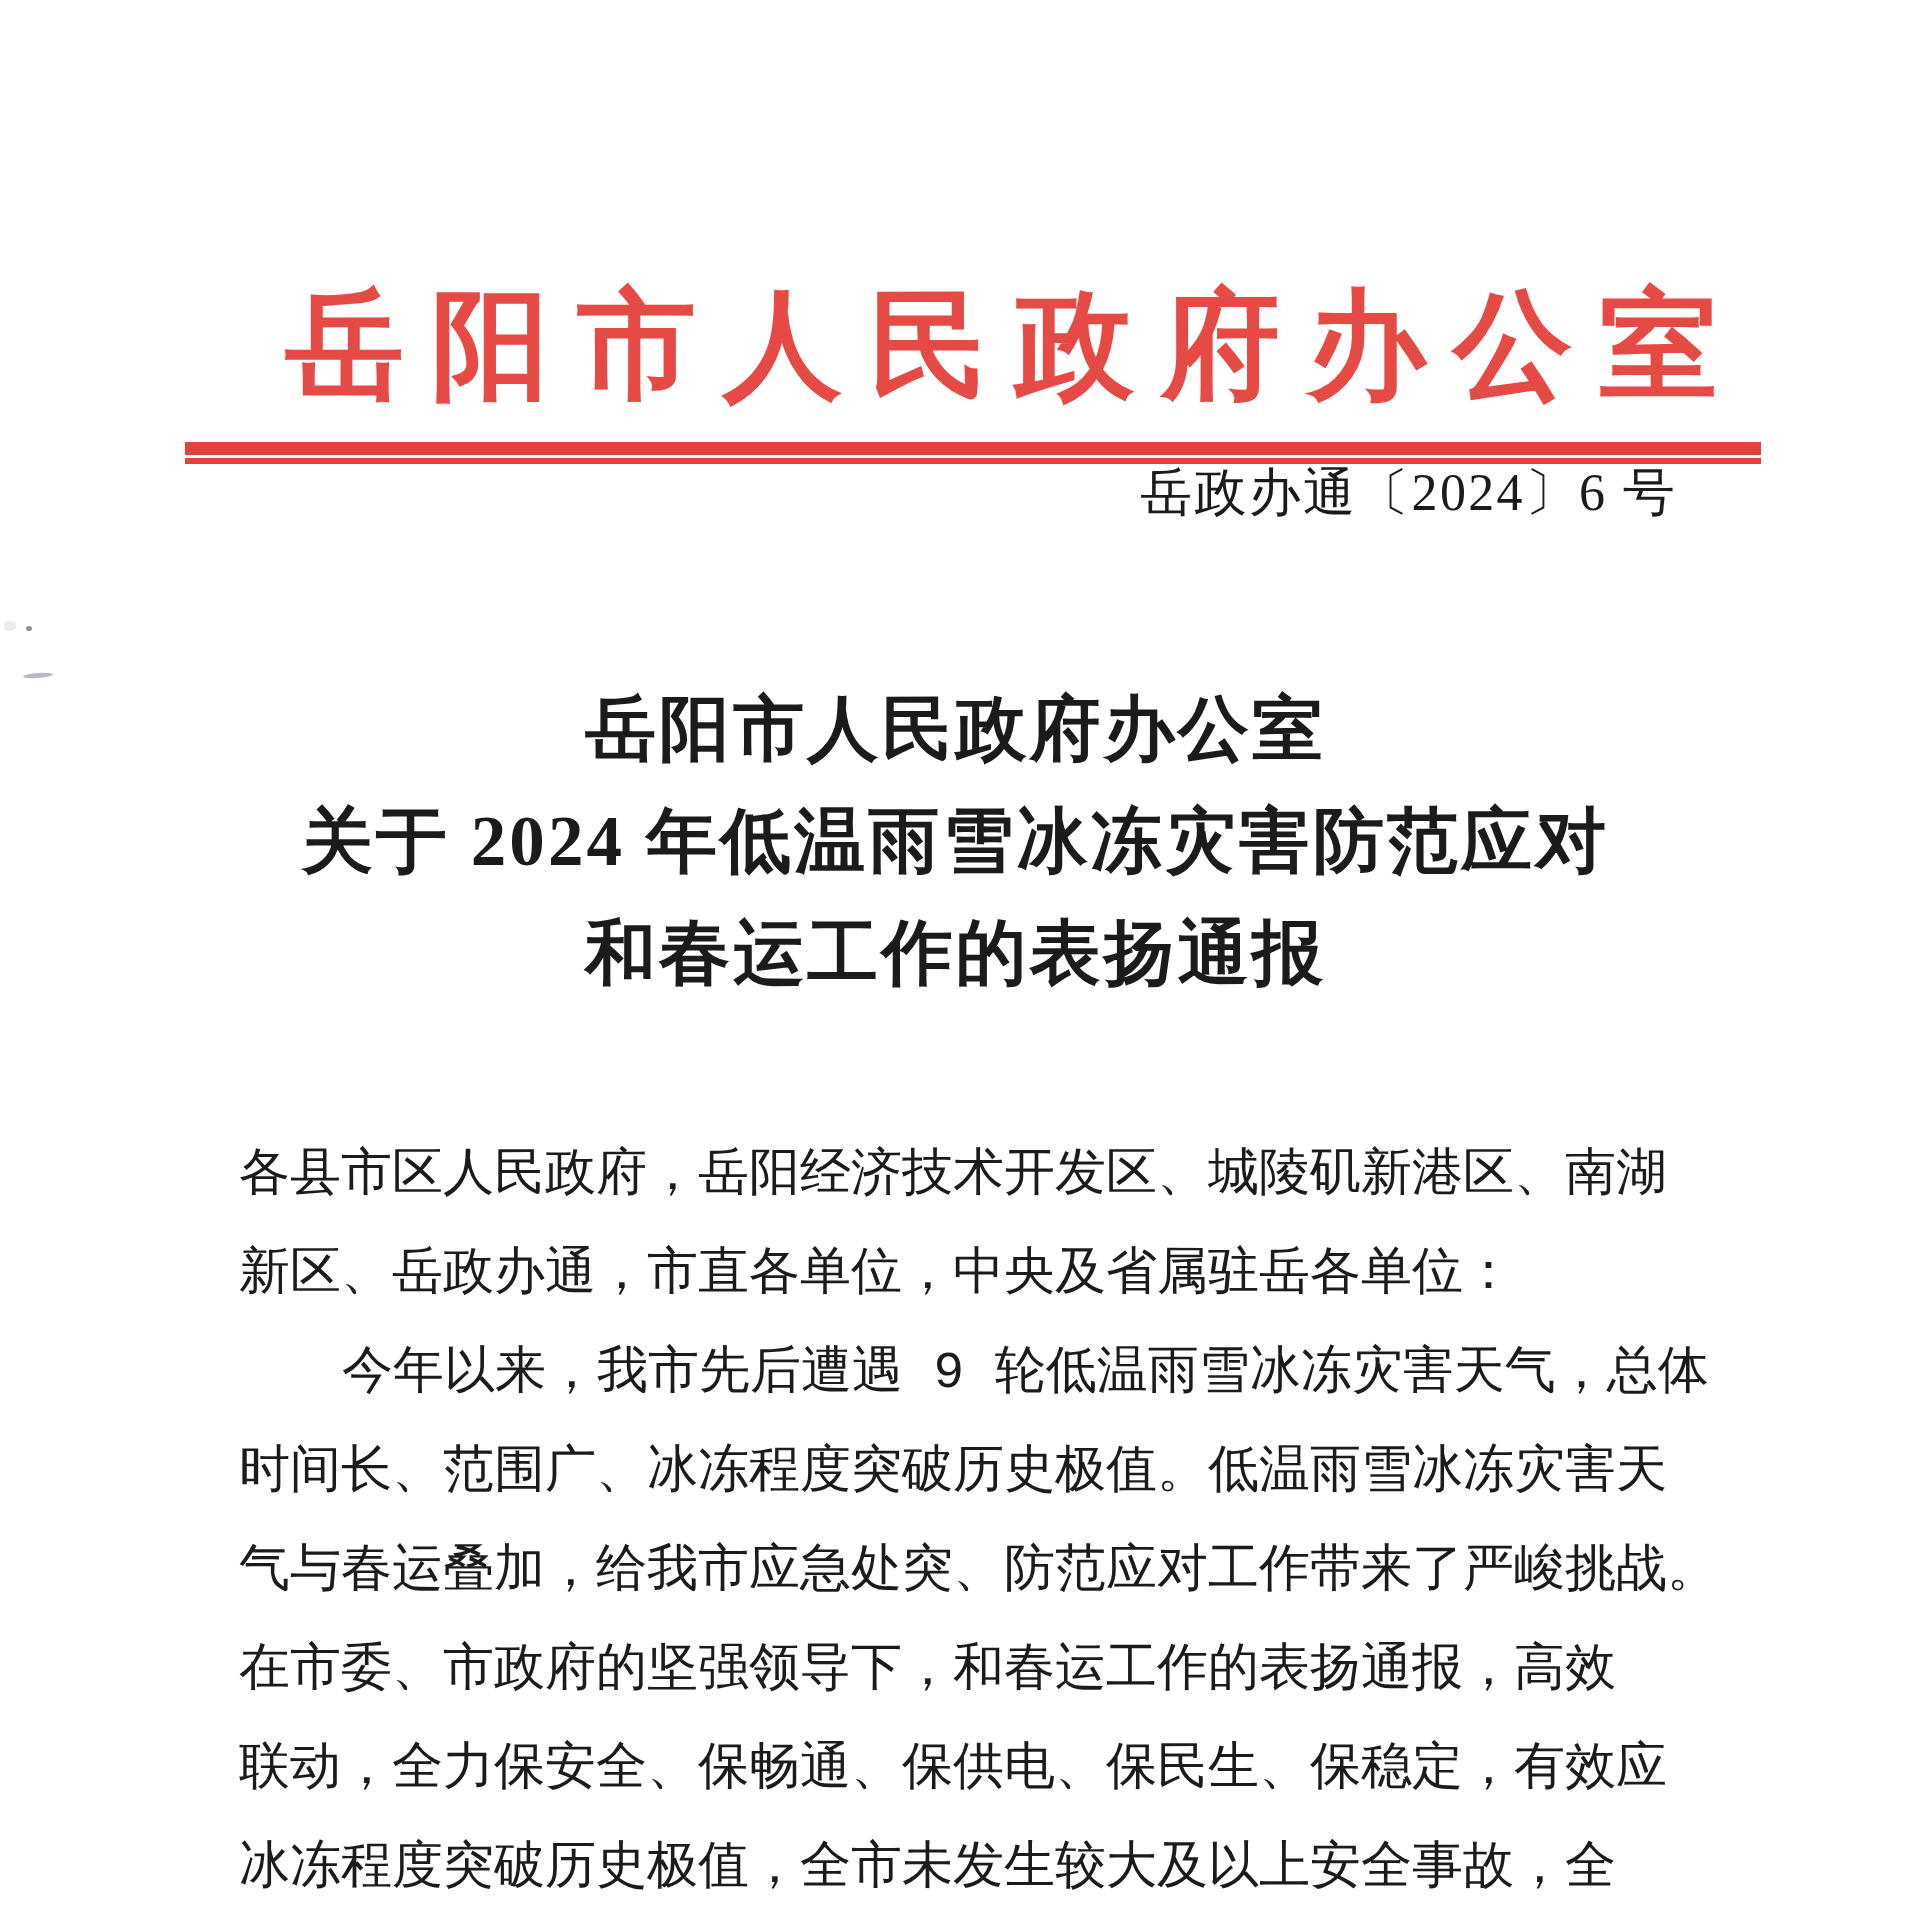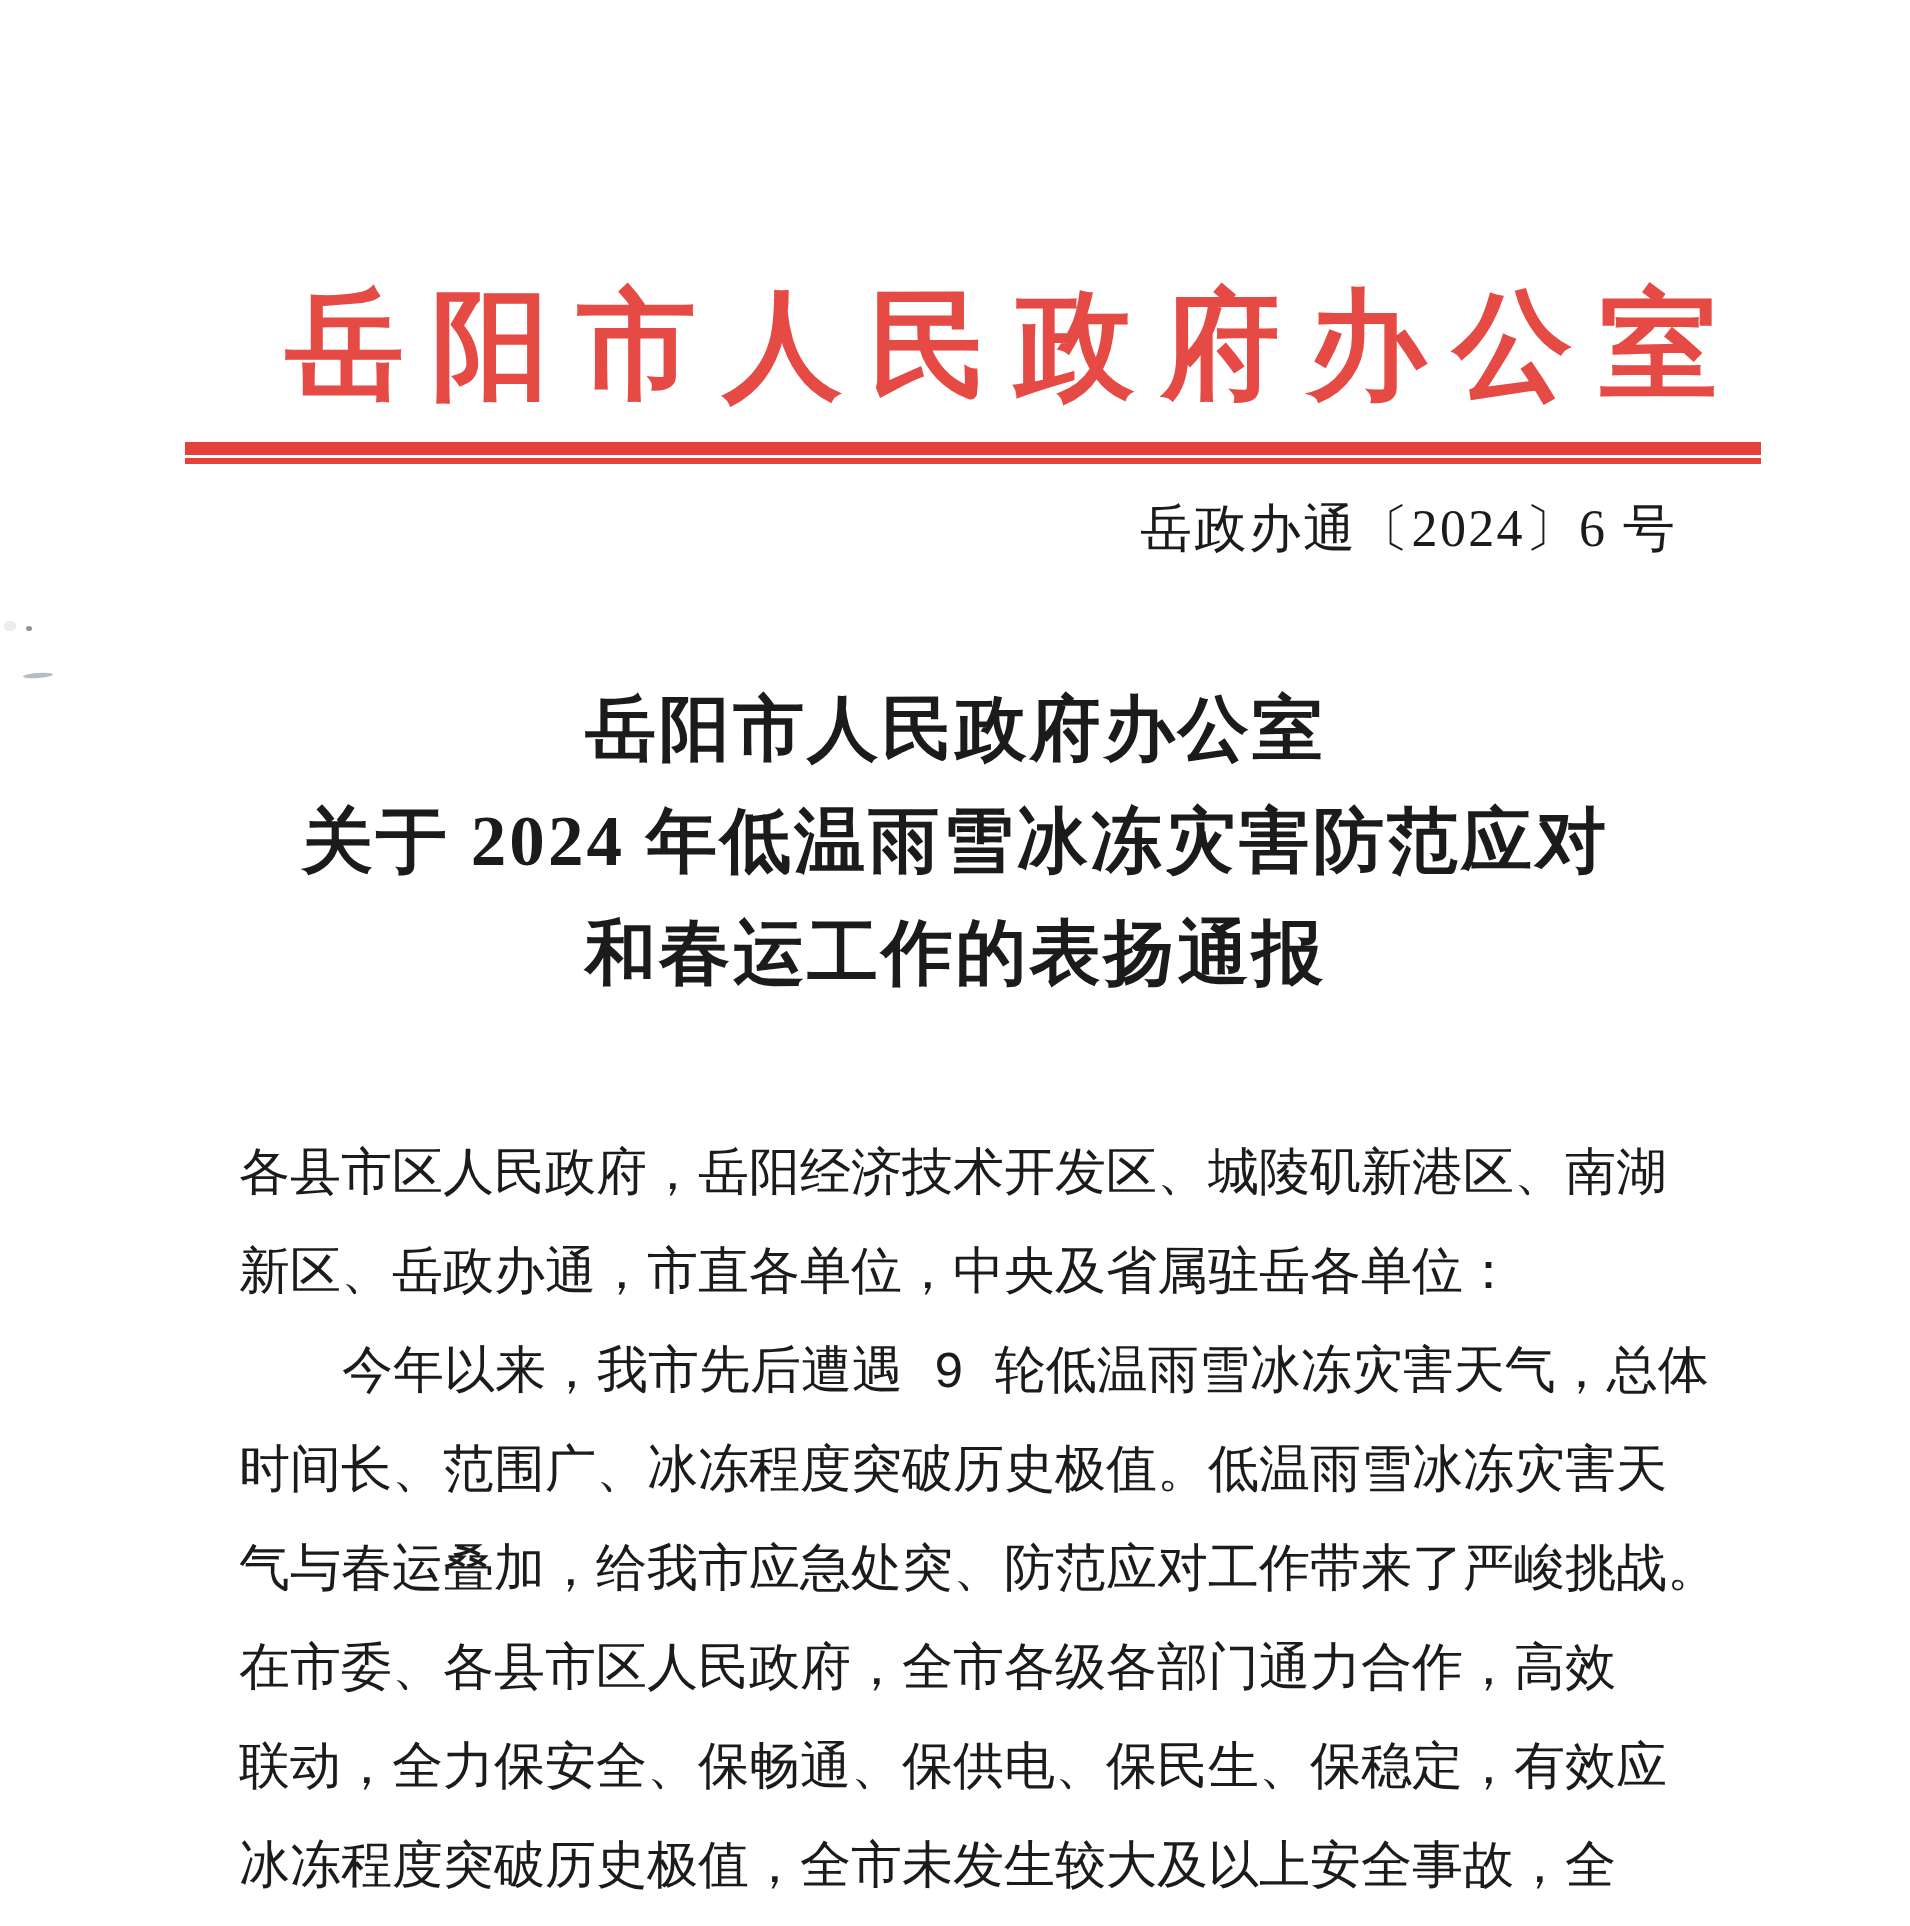--- a/index.html
+++ b/index.html
@@ -39,21 +39,21 @@
     position:absolute;
     left:185px;
     width:1576px;
     background:var(--rule-red);
   }
   .rule-top-thick{top:442px;height:13px;}
   .rule-top-thin{top:458px;height:5.8px;}
   
   .doc-number{
     position:absolute;
-    top:498px;
+    top:462px;
     right:234px;
     font-size:52px;
     line-height:62px;
     letter-spacing:2.3px;
     white-space:nowrap;
     color:var(--text-black);
   }
   
   .doc-title{
     position:absolute;
@@ -113,21 +113,21 @@
     <div>关于 2024 年低温雨雪冰冻灾害防范应对</div>
     <div>和春运工作的表扬通报</div>
   </div>
 
   <div class="body-text">
     <div class="body-line">各县市区人民政府，岳阳经济技术开发区、城陵矶新港区、南湖</div>
     <div class="body-line">新区、岳政办通，市直各单位，中央及省属驻岳各单位：</div>
     <div class="body-line indent">今年以来，我市先后遭遇 9 轮低温雨雪冰冻灾害天气，总体</div>
     <div class="body-line">时间长、范围广、冰冻程度突破历史极值。低温雨雪冰冻灾害天</div>
     <div class="body-line">气与春运叠加，给我市应急处突、防范应对工作带来了严峻挑战。</div>
-    <div class="body-line">在市委、各县市区人民政府，全市各级各部门通力合作，高效</div>
+    <div class="body-line">在市委、市政府的坚强领导下，和春运工作的表扬通报，高效</div>
     <div class="body-line">联动，全力保安全、保畅通、保供电、保民生、保稳定，有效应</div>
     <div class="body-line">冰冻程度突破历史极值，全市未发生较大及以上安全事故，全</div>
     <div class="body-line">面实现“平安、便捷、温馨”的春运工作目标。经市人民政府同</div>
 
   </div>
 
   <div class="artifact artifact-pale"></div>
   <div class="artifact artifact-dot"></div>
   <div class="artifact artifact-smudge"></div>
 

